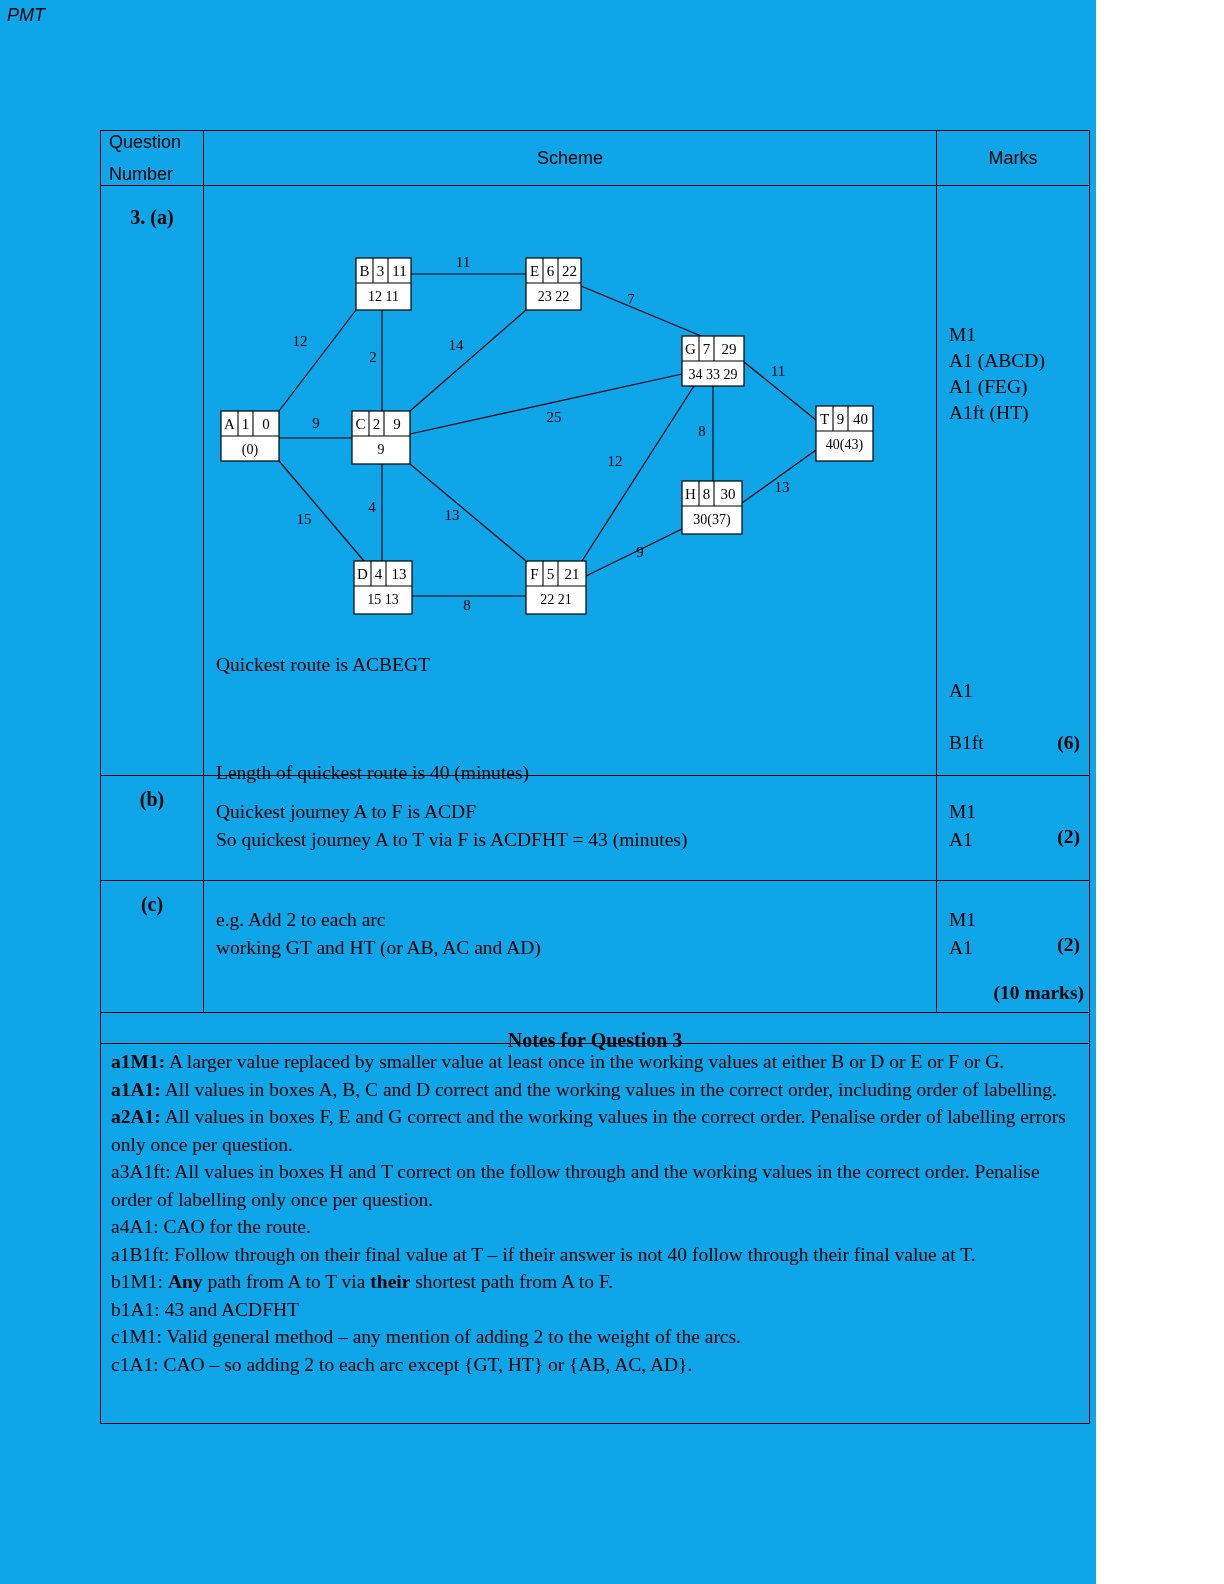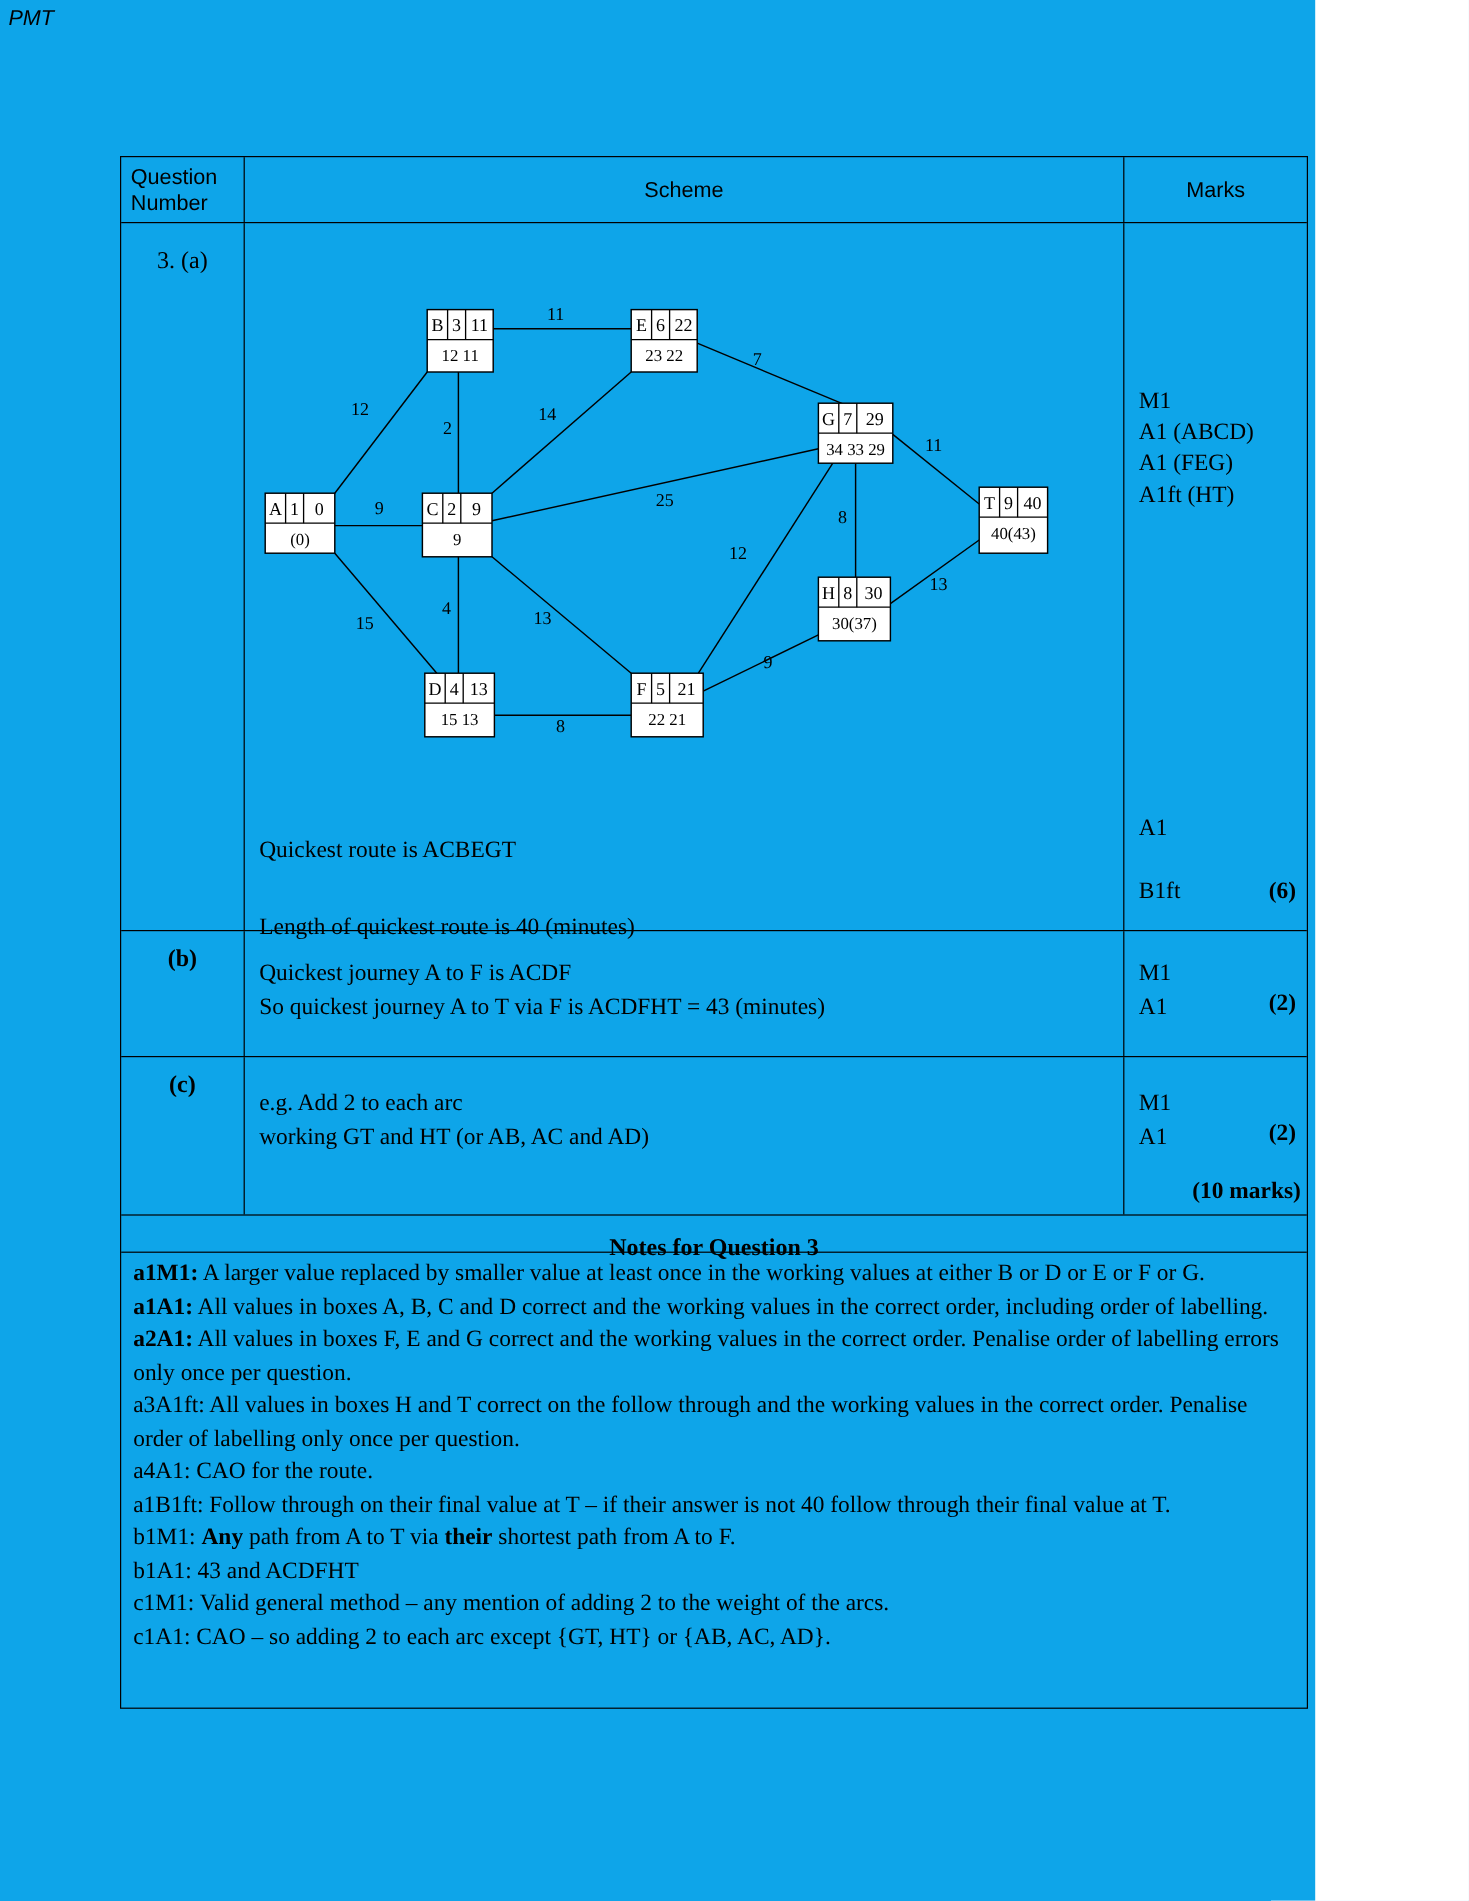--- a/index.html
+++ b/index.html
@@ -28,34 +28,34 @@
     font-size: 19.5px;
   }
   .trow { display: flex; border-top: 1px solid #000; position: relative; }
   .trow.first { border-top: none; }
   .cell-q { width: 103px; flex: none; border-right: 1px solid #000; position: relative; }
   .cell-s { flex: 1; border-right: 1px solid #000; position: relative; }
   .cell-m { width: 152px; flex: none; position: relative; }
 
   .hdr { height: 54px; font-family: "Liberation Sans", sans-serif; font-size: 18px; }
   .hdr .hcell { display: flex; align-items: center; }
-  .hdr .cell-q { padding-left: 8px; line-height: 22px; }
+  .hdr .cell-q { padding-left: 8px; line-height: 32px; }
   .hdr .cell-s, .hdr .cell-m { justify-content: center; text-align: center; }
 
   .row-a { height: 590px; }
   .row-b { height: 105px; }
   .row-c { height: 132px; }
 
-  .qnum { text-align: center; font-weight: normal; font-size: 20px; padding-top: 20px; }
+  .qnum { text-align: center; font-weight: bold; font-size: 20px; padding-top: 20px; }
   .qnum-sub { text-align: center; font-weight: bold; font-size: 20px; padding-top: 12px; }
 
   .diagram-wrap { position: absolute; left: 12px; top: 60px; width: 700px; height: 408px; }
   .diagram-wrap svg { font-family: "Liberation Serif", serif; }
 
-  .a-line1 { position: absolute; left: 12px; top: 512px; }
+  .a-line1 { position: absolute; left: 12px; top: 468px; }
   .a-line2 { position: absolute; left: 12px; top: 540px; margin-top: 36px; }
 
   .marks-top { position: absolute; left: 12px; top: 136px; line-height: 26px; }
   .mark-route { position: absolute; left: 12px; top: 494px; }
   .mark-length { position: absolute; left: 12px; top: 546px; }
   .subtotal-a { position: absolute; right: 9px; top: 546px; font-weight: bold; }
 
   .b-scheme { padding: 22px 0 0 12px; line-height: 28px; }
   .b-marks { position: absolute; left: 12px; top: 22px; line-height: 28px; }
   .subtotal-b { position: absolute; right: 9px; top: 50px; font-weight: bold; }

